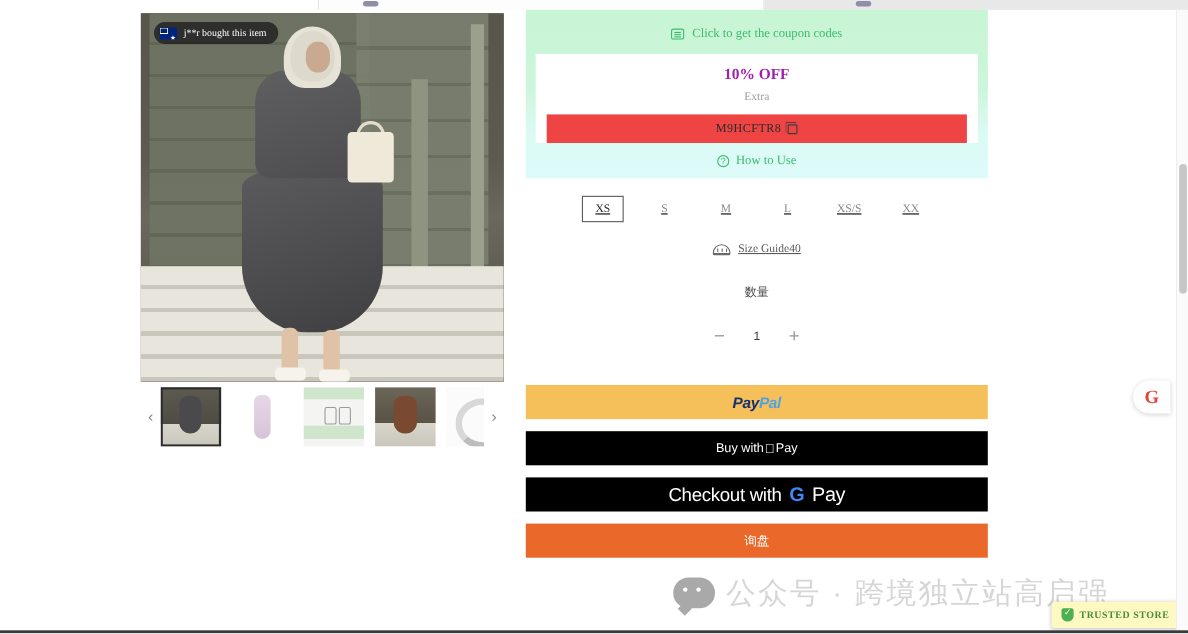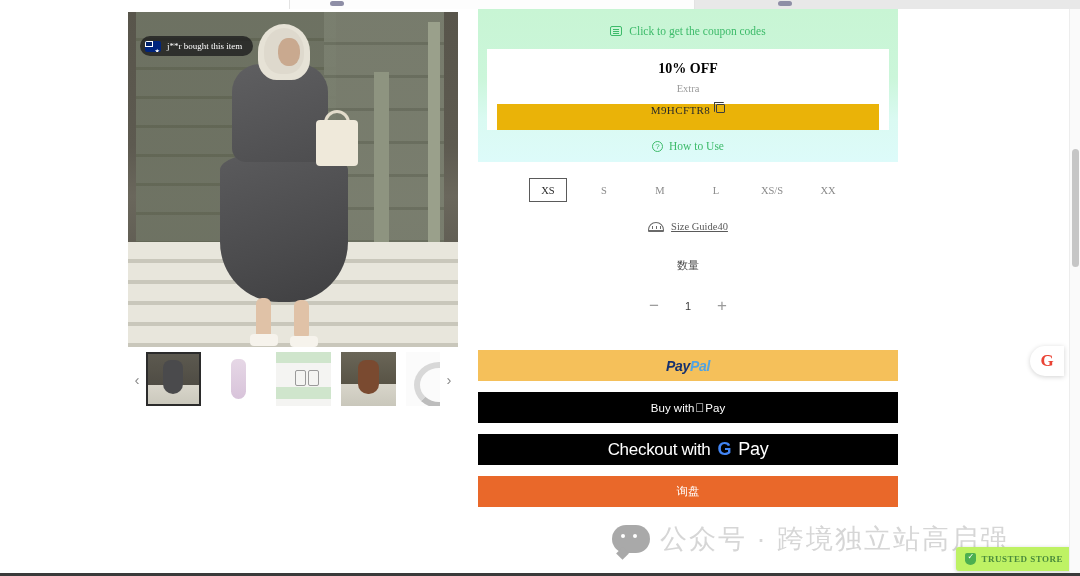--- a/index.html
+++ b/index.html
@@ -50,21 +50,21 @@
      background:#c9a98f; border-radius:45%; }
   .hero .bag { position:absolute; left:188px; top:108px; width:42px; height:46px;
      background:#efe9da; border-radius:4px; }
   .hero .bag-handle { position:absolute; left:196px; top:98px; width:26px; height:16px;
      border:3px solid #e3dccb; border-bottom:none; border-radius:13px 13px 0 0; }
   .hero .leg-l { position:absolute; left:128px; top:286px; width:15px; height:42px; background:#e0c2a7; border-radius:6px;}
   .hero .leg-r { position:absolute; left:166px; top:288px; width:15px; height:40px; background:#e0c2a7; border-radius:6px;}
   .hero .shoe-l { position:absolute; left:122px; top:322px; width:28px; height:12px; background:#f6f3ec; border-radius:4px;}
   .hero .shoe-r { position:absolute; left:162px; top:324px; width:28px; height:11px; background:#f6f3ec; border-radius:4px;}
 
-  .buy-toast { position:absolute; left:12px; top:24px; height:20px; display:flex; align-items:center;
+  .buy-toast { position:absolute; left:12px; top:8px; height:20px; display:flex; align-items:center;
      gap:6px; padding:0 11px 0 5px; border-radius:11px; background:rgba(28,28,30,.78); }
   .buy-toast .flag { width:16px; height:11px; border-radius:2px; background:#00247d; position:relative; overflow:hidden; flex:none;}
   .buy-toast .flag:before { content:''; position:absolute; left:0; top:0; width:8px; height:6px;
      background:#012169; box-shadow:inset 0 0 0 1px #fff; }
   .buy-toast .flag:after { content:'\2605'; position:absolute; right:1px; bottom:-2px; color:#fff; font-size:6px; line-height:1;}
   .buy-toast span { color:#fff; font-size:9px; white-space:nowrap; font-family:"Liberation Serif", serif; }
 
   
   .thumbs-row { position:absolute; left:128px; top:352px; width:330px; height:54px; display:flex; align-items:center; }
   .thumb-nav { width:18px; height:54px; display:flex; align-items:center; justify-content:center;
@@ -93,35 +93,35 @@
   .right { position:absolute; left:478px; top:9px; width:420px; }
 
   .coupon { width:420px; padding-top:9px;
      background:linear-gradient(180deg,#c8f5d4 0%,#cbf6da 45%,#dafaf2 72%,#ddfbfa 100%); }
   .coupon-top { display:flex; align-items:center; justify-content:center; gap:7px; height:26px; }
   .coupon-top .lbl { color:#3dbb6a; font-size:11.5px; font-family:"Liberation Serif", serif; }
   .ticket-icon { width:12px; height:10px; border:1.2px solid #3dbb6a; border-radius:2px; position:relative; flex:none;}
   .ticket-icon:after { content:''; position:absolute; left:2px; top:2px; width:6px; height:1px;
      background:#3dbb6a; box-shadow:0 2px 0 #3dbb6a, 0 4px 0 #3dbb6a; }
   .coupon-card { margin:5px 9px 0; background:#fff; padding:12px 10px 0; }
-  .coupon-off { text-align:center; font-size:14px; font-weight:bold; color:#000000; font-family:"Liberation Serif", serif;}
+  .coupon-off { text-align:center; font-size:14px; font-weight:bold; color:#a21caf; font-family:"Liberation Serif", serif;}
   .coupon-extra { text-align:center; font-size:10.5px; color:#9a9a9a; margin-top:6px; font-family:"Liberation Serif", serif;}
-  .coupon-code { margin-top:10px; height:26px; background:#eab308; display:flex; 
+  .coupon-code { margin-top:10px; height:26px; background:#ef4444; display:flex; align-items:center;
      justify-content:center; gap:6px; }
   .coupon-code .code { font-size:11px; color:#2b2b2b; letter-spacing:.4px; font-family:"Liberation Serif", serif;}
   .copy-icon { width:9px; height:9px; border:1.3px solid #3d3d3d; border-radius:1px; position:relative; flex:none;}
   .copy-icon:before { content:''; position:absolute; left:-3px; top:-3px; width:9px; height:9px;
      border:1.3px solid #3d3d3d; border-right:none; border-bottom:none; border-radius:1px; }
   .coupon-how { height:32px; display:flex; align-items:center; justify-content:center; gap:6px; }
   .coupon-how .lbl { color:#3dbb6a; font-size:11.5px; font-family:"Liberation Serif", serif;}
   .q-icon { width:11px; height:11px; border:1.2px solid #3dbb6a; border-radius:50%; color:#3dbb6a;
      font-size:8px; line-height:9px; text-align:center; flex:none; }
 
   .size-label { text-align:center; font-size:11px; color:#6d6d6d; margin-top:28px; font-family:"Liberation Serif", serif;}
-  .sizes { display:flex; justify-content:center; align-items:center; gap:0; margin-top:16px; }
+  .sizes { display:flex; justify-content:center; align-items:center; gap:0; margin-top:16px;text-decoration:underline; }
   .size-opt { width:38px; height:24px; display:flex; align-items:center; justify-content:center;
      font-size:10.5px; color:#8a8a8a; cursor:pointer; font-family:"Liberation Serif", serif; margin:0 9px; }
   .size-opt.sel { border:1px solid #5a5a5a; color:#2b2b2b; }
 
   .size-guide { display:flex; align-items:center; justify-content:center; gap:7px; margin-top:19px; cursor:pointer; }
   .ruler-icon { width:16px; height:10px; border:1.3px solid #6a6a6a; border-bottom-width:2px;
      border-radius:8px 8px 1px 1px; position:relative; flex:none; }
   .ruler-icon:after { content:''; position:absolute; left:3px; bottom:1px; width:1px; height:3px;
      background:#6a6a6a; box-shadow:4px 0 0 #6a6a6a, 8px 0 0 #6a6a6a; }
   .size-guide .lbl { font-size:10.5px; color:#5a5a5a; text-decoration:underline; font-family:"Liberation Serif", serif;}
@@ -150,21 +150,21 @@
   .gpay-g .b{color:#4285f4;}
   .gpay-word { color:#fff; font-size:18px; }
   .pay-inquiry { background:#e9682a; color:#fff; font-size:11.5px; margin-top:11px; }
 
   
   .google-fab { position:absolute; right:16px; top:346px; width:34px; height:30px; background:#fff;
      border-radius:17px 0 0 17px; box-shadow:0 1px 5px rgba(0,0,0,.18); display:flex; align-items:center;
      justify-content:center; cursor:pointer; }
   .g-mark { font-size:17px; font-weight:bold; font-family:"Liberation Serif", serif; } .g-mark .r{color:#ea4335;}
 
-  .trusted { position:absolute; right:8px; bottom:5px; height:24px; background:#bef264; border-radius:3px;
+  .trusted { position:absolute; right:8px; bottom:5px; height:24px; background:#fef9c3; border-radius:3px;
      box-shadow:0 1px 4px rgba(0,0,0,.2); display:flex; align-items:center; gap:5px; padding:0 9px; }
   .shield { width:11px; height:12px; background:#4caf50; flex:none;
      border-radius:2px 2px 50% 50% / 2px 2px 40% 40%; position:relative; }
   .shield:after { content:'\2713'; position:absolute; left:2px; top:-1px; color:#fff; font-size:8px; }
   .trusted .lbl { font-size:9px; font-weight:bold; color:#4a8b3c; letter-spacing:.5px; font-family:"Liberation Serif", serif;}
 
   
   .watermark { position:absolute; left:612px; top:521px; display:flex; align-items:center; gap:10px;
      pointer-events:none; }
   .wm-bubble { width:38px; height:28px; background:#9b9b9b; border-radius:14px; position:relative; opacity:.85;}

